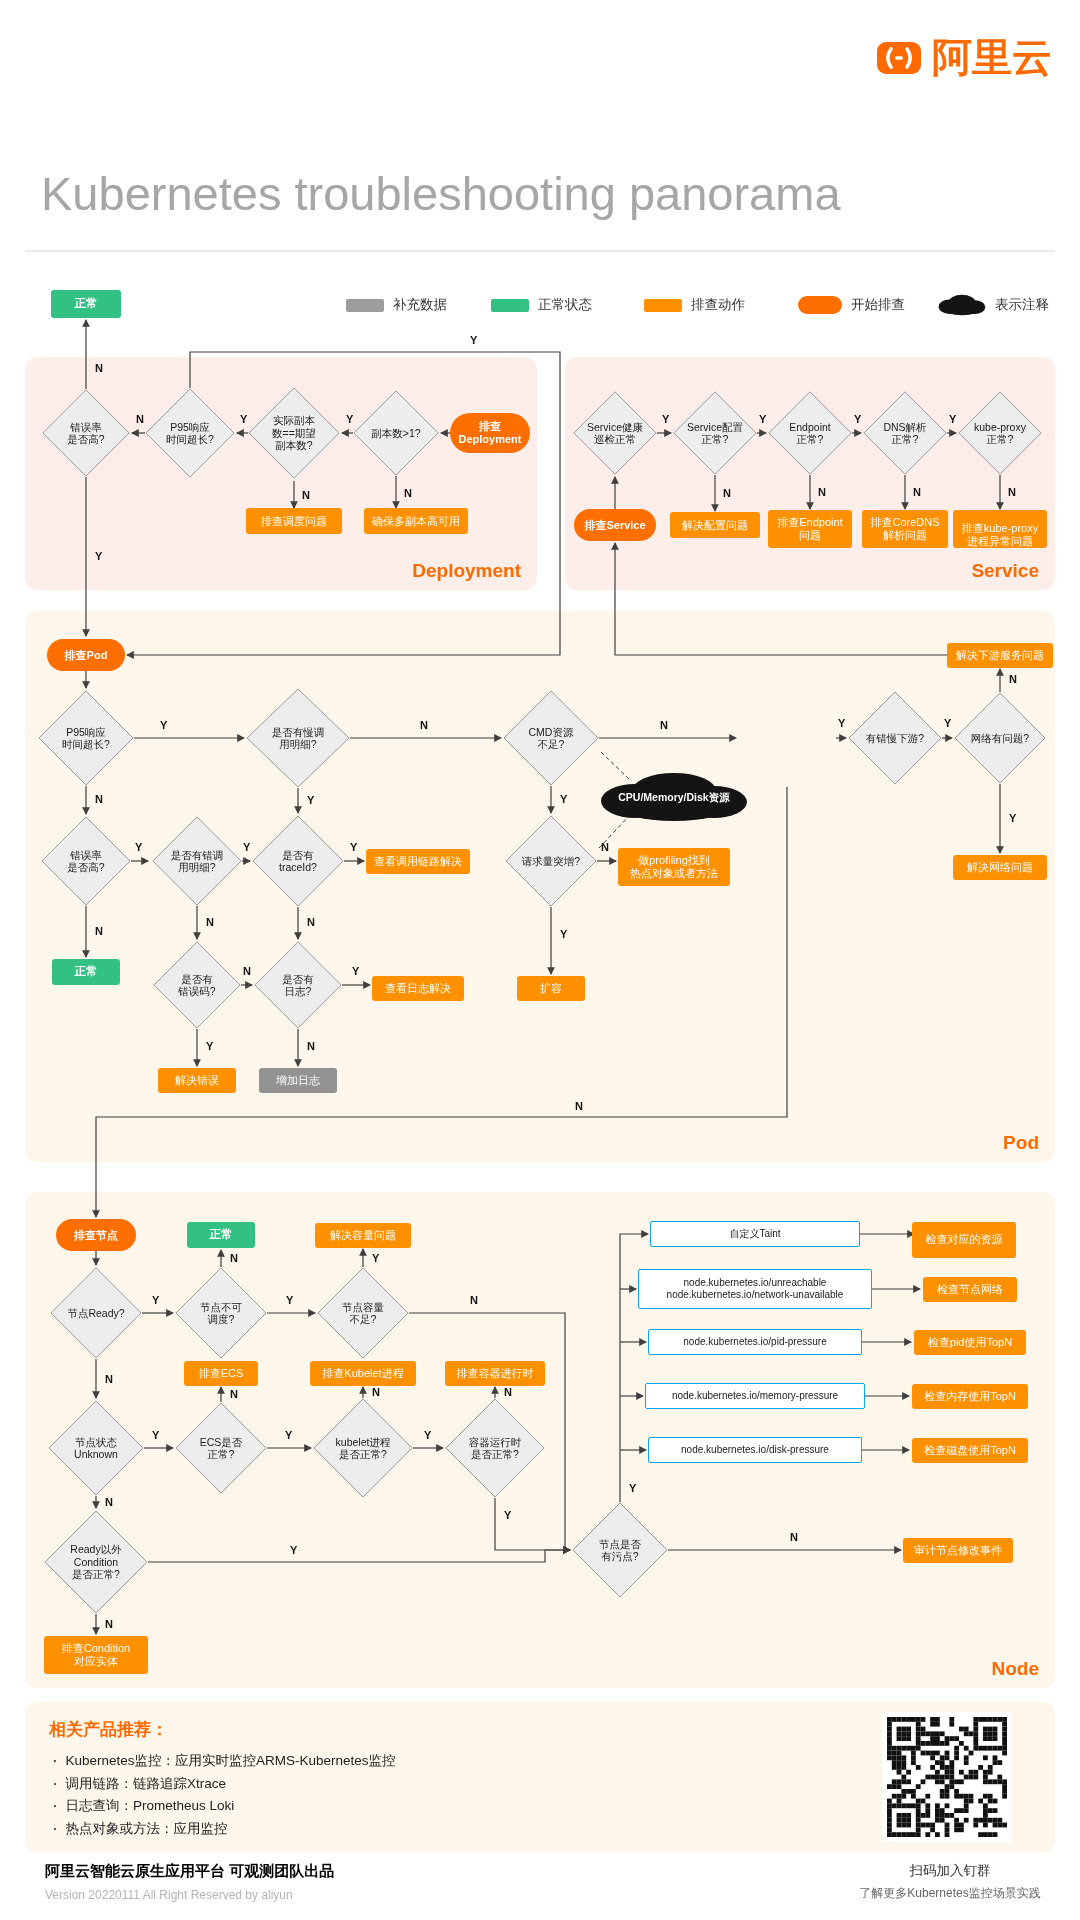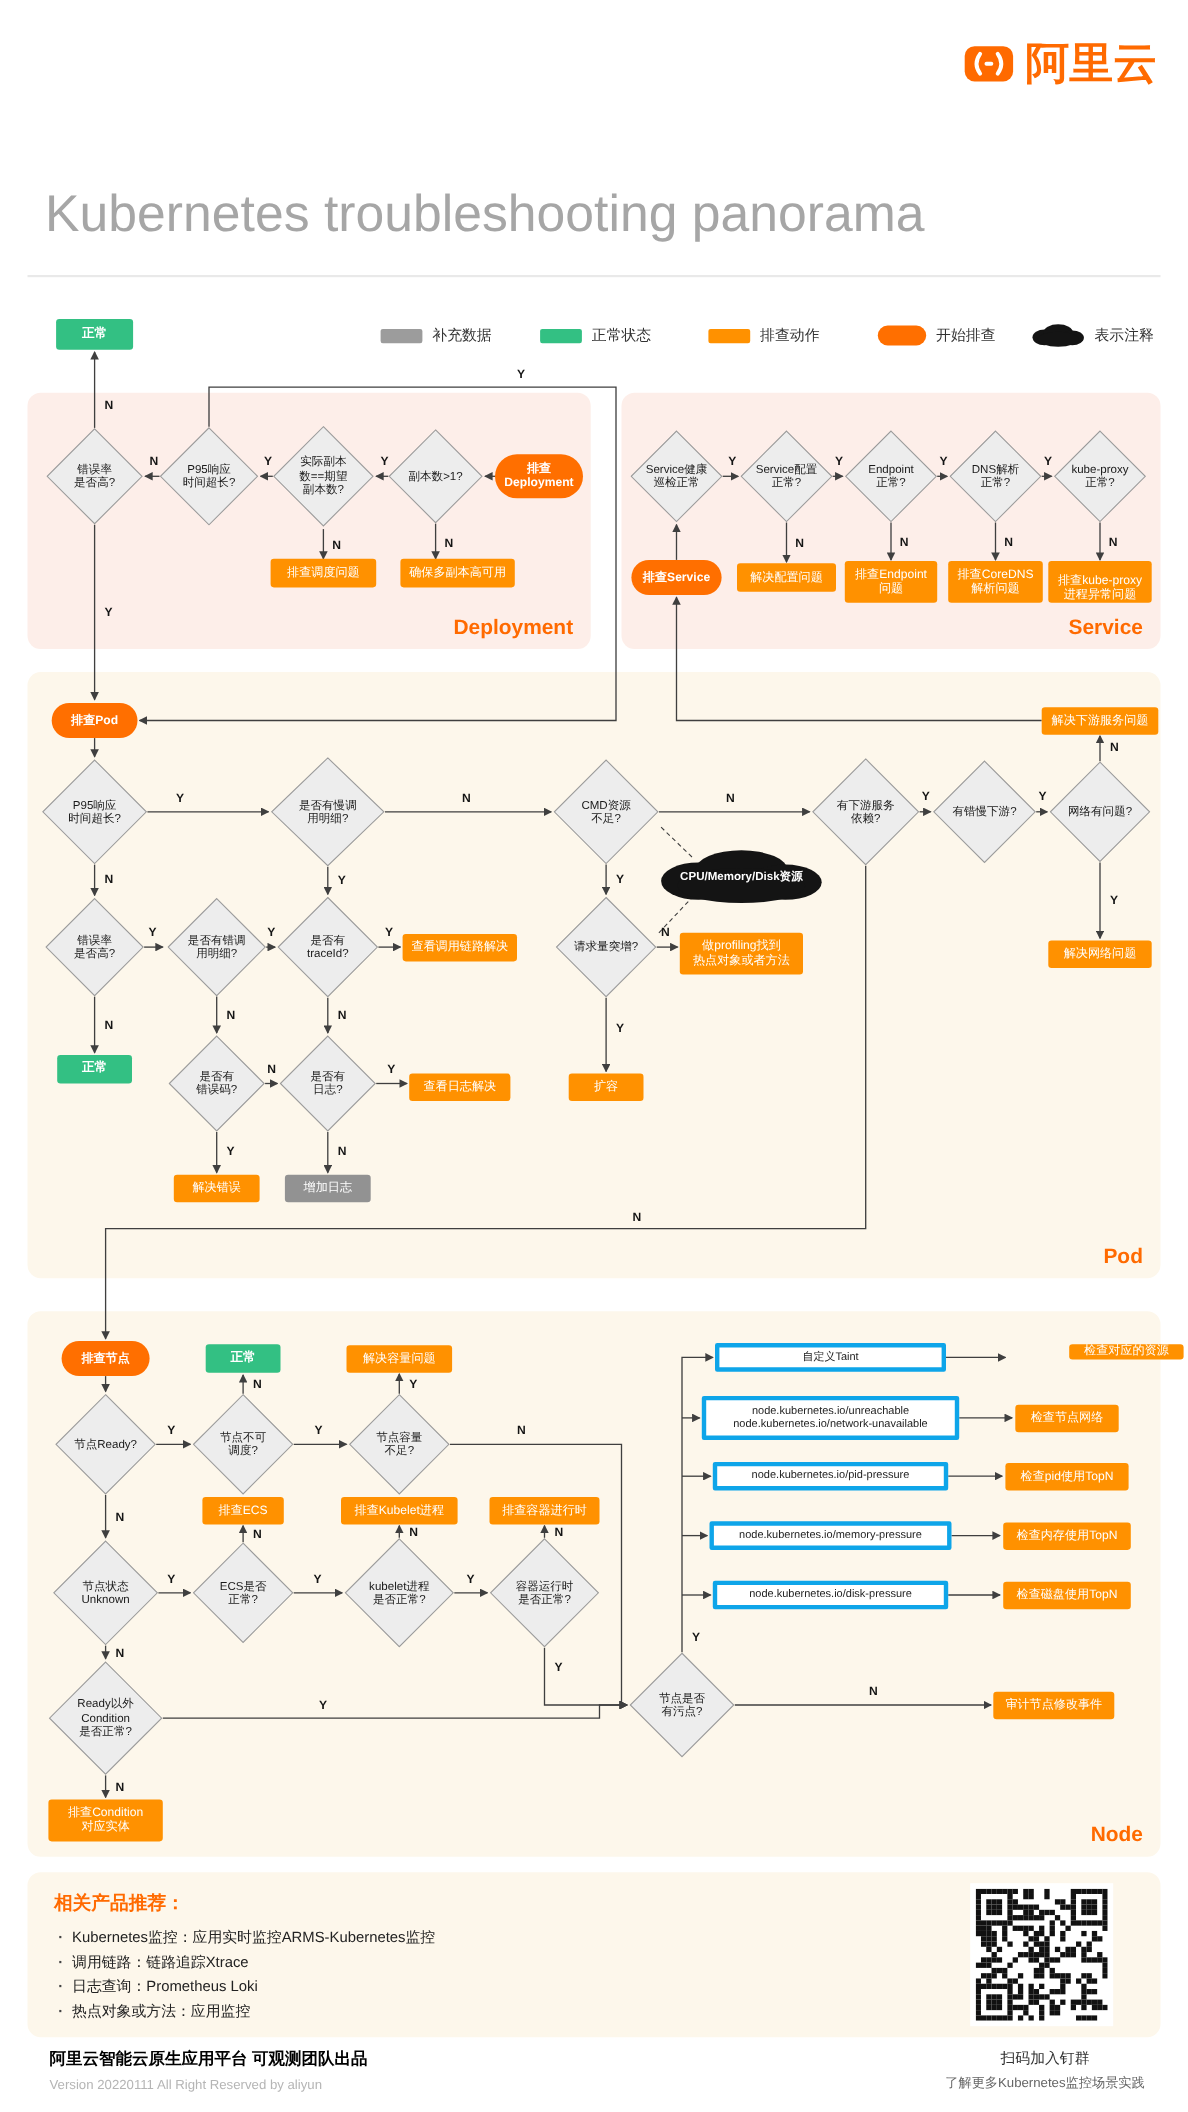--- a/index.html
+++ b/index.html
@@ -44,21 +44,21 @@
   .node{position:absolute;display:flex;align-items:center;justify-content:center;text-align:center}
   .node .nl{position:relative;z-index:2;white-space:pre-line;line-height:1.18}
   .node.diamond svg,.node.blob svg{position:absolute;inset:0;width:100%;height:100%}
   .node.diamond .nl{font-size:10.5px;color:#1a1a1a}
   .node.box-orange{background:#ff9100;border-radius:3px}
   .node.box-orange .nl{font-size:11px;color:#fff}
   .node.box-green{background:#33c083;border-radius:3px}
   .node.box-green .nl{font-size:11.5px;color:#fff;font-weight:700}
   .node.box-gray{background:#929292;border-radius:3px}
   .node.box-gray .nl{font-size:11px;color:#fff}
-  .node.box-white{background:#fff;border:4px solid #0ea5e9;border-radius:2px}
+  .node.box-white{background:#fff;border:1px solid #0ea5e9;border-radius:2px}
   .node.box-white .nl{font-size:10px;color:#222}
   .node.pill{background:#ff6f00;border-radius:999px}
   .node.pill .nl{font-size:11px;color:#fff;font-weight:700}
   .node.blob .nl{font-size:10.5px;color:#fff;font-weight:700}
 
   
   .reco-title{position:absolute;left:24px;top:16px;font-size:17px;font-weight:700;color:#ff6a00}
   .reco-list{position:absolute;left:28px;top:48px;list-style:none}
   .reco-list li{font-size:13.5px;color:#222;line-height:22.5px}
   .reco-list li::before{content:"·";margin-right:8px;color:#444;font-weight:700}
@@ -392,27 +392,20 @@
         <svg viewBox="0 0 150 52" preserveAspectRatio="none">
           <g fill="#141414">
             <ellipse cx="36" cy="30" rx="34" ry="17"></ellipse>
             <ellipse cx="75" cy="20" rx="42" ry="18"></ellipse>
             <ellipse cx="115" cy="31" rx="33" ry="16"></ellipse>
             <ellipse cx="75" cy="34" rx="58" ry="16"></ellipse>
           </g>
         </svg>
         <span class="nl">CPU/Memory/Disk资源</span>
       </div>
-      <div class="node diamond" style="left: 738px; top: 689px; width: 98px; height: 98px;">
-        <svg viewBox="0 0 100 100" preserveAspectRatio="none">
-          <polygon points="50,1 99,50 50,99 1,50" fill="#ededed" stroke="#9b9b9b" stroke-width="1" vector-effect="non-scaling-stroke"></polygon>
-        </svg>
-        <span class="nl">有下游服务
-依赖?</span>
-      </div>
       <div class="node diamond" style="left: 848px; top: 691px; width: 94px; height: 94px;">
         <svg viewBox="0 0 100 100" preserveAspectRatio="none">
           <polygon points="50,1 99,50 50,99 1,50" fill="#ededed" stroke="#9b9b9b" stroke-width="1" vector-effect="non-scaling-stroke"></polygon>
         </svg>
         <span class="nl">有错慢下游?</span>
       </div>
       <div class="node diamond" style="left: 954px; top: 692px; width: 92px; height: 92px;">
         <svg viewBox="0 0 100 100" preserveAspectRatio="none">
           <polygon points="50,1 99,50 50,99 1,50" fill="#ededed" stroke="#9b9b9b" stroke-width="1" vector-effect="non-scaling-stroke"></polygon>
         </svg>
@@ -525,21 +518,21 @@
       </div>
       <div class="node box-white" style="left: 648px; top: 1329px; width: 214px; height: 26px;">
         <span class="nl">node.kubernetes.io/pid-pressure</span>
       </div>
       <div class="node box-white" style="left: 645px; top: 1383px; width: 220px; height: 26px;">
         <span class="nl">node.kubernetes.io/memory-pressure</span>
       </div>
       <div class="node box-white" style="left: 648px; top: 1437px; width: 214px; height: 26px;">
         <span class="nl">node.kubernetes.io/disk-pressure</span>
       </div>
-      <div class="node box-orange" style="left: 972px; top: 1221.5px; width: 104px; height: 14px; justify-content: center;">
+      <div class="node box-orange" style="left: 912px; top: 1221.5px; width: 104px; height: 36px; justify-content: center;">
         <span class="nl">检查对应的资源</span>
       </div>
       <div class="node box-orange" style="left: 923px; top: 1276.5px; width: 94px; height: 25px;">
         <span class="nl">检查节点网络</span>
       </div>
       <div class="node box-orange" style="left: 914px; top: 1329.5px; width: 112px; height: 25px;">
         <span class="nl">检查pid使用TopN</span>
       </div>
       <div class="node box-orange" style="left: 912px; top: 1383.5px; width: 116px; height: 25px;">
         <span class="nl">检查内存使用TopN</span>

